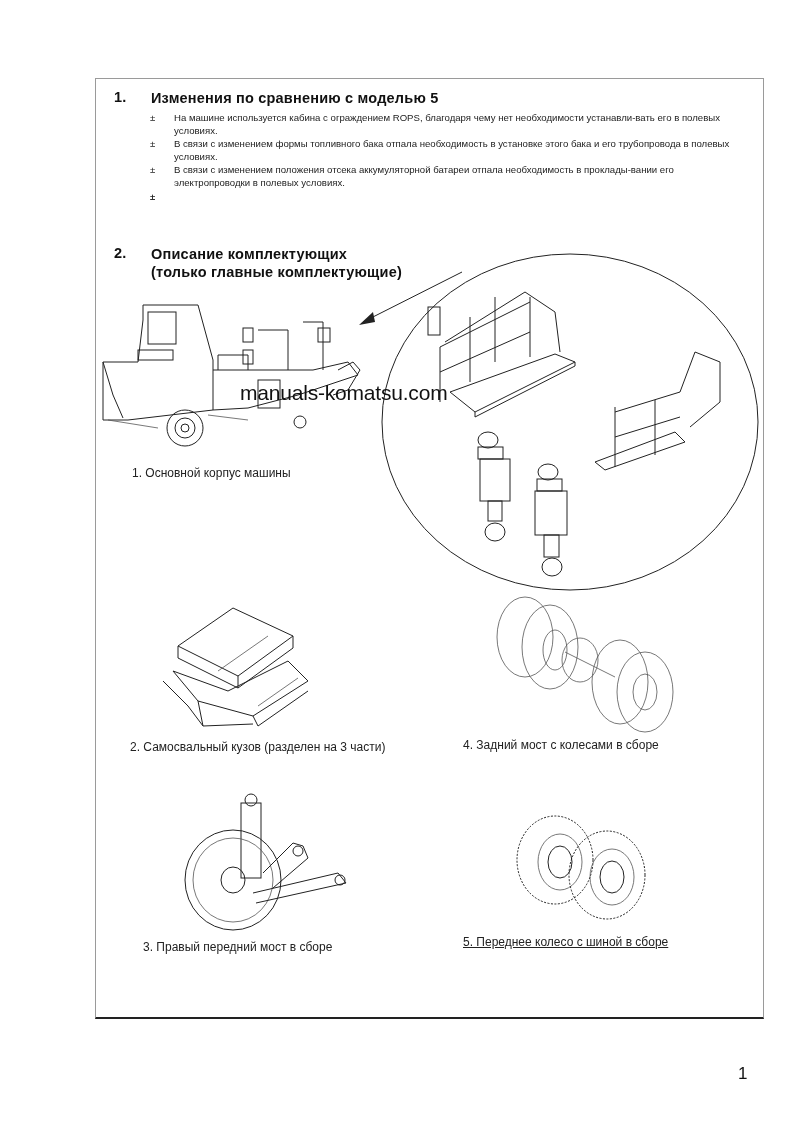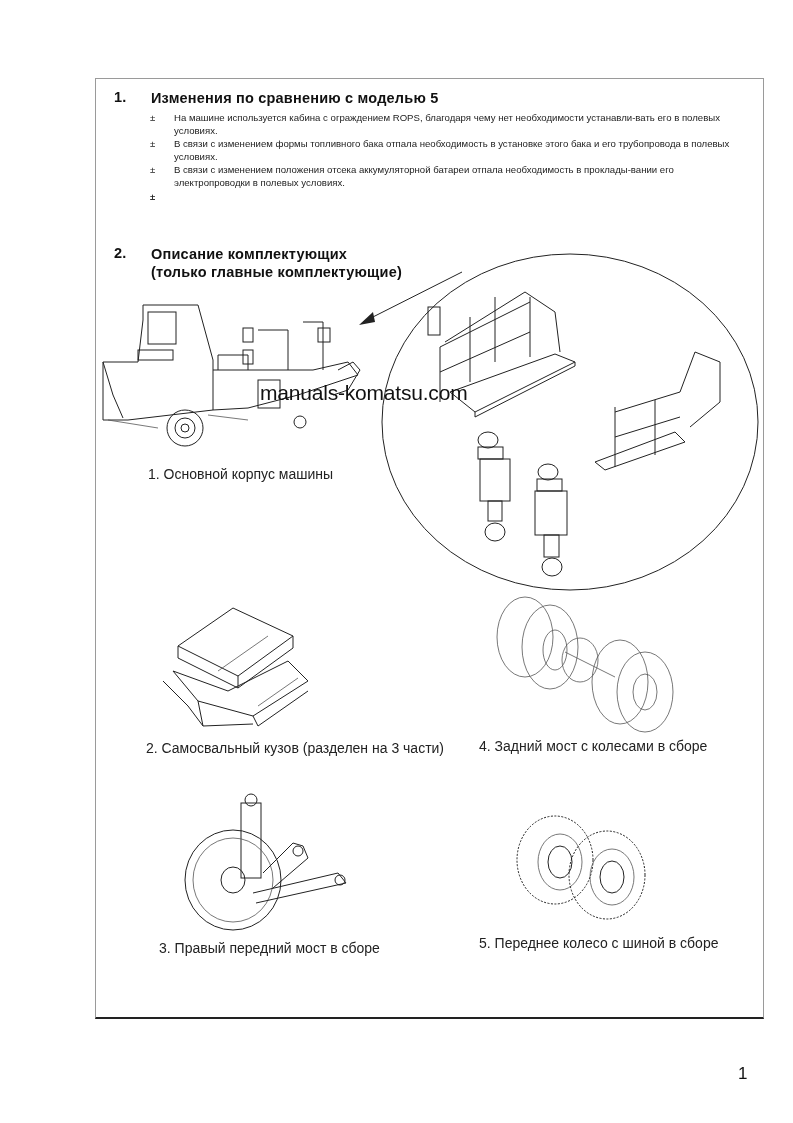--- a/index.html
+++ b/index.html
@@ -4,22 +4,22 @@
 <style>
   html, body { margin:0; padding:0; background:#fff; }
   body { width:793px; height:1123px; position:relative; font-family:"Liberation Sans", sans-serif; color:#111; overflow:hidden; }
   .frame { position:absolute; left:95px; top:78px; width:669px; height:941px; border:1px solid #9a9a9a; border-bottom:2px solid #222; box-sizing:border-box; }
   .h { position:absolute; font-weight:bold; font-size:14.5px; letter-spacing:0.2px; }
   .h .num { position:absolute; left:0; }
   .h .txt { position:absolute; left:37px; white-space:nowrap; line-height:18px; }
   .bullets { position:absolute; left:150px; top:112px; width:590px; font-size:9.6px; line-height:12.6px; color:#222; }
   .bullet { position:relative; padding-left:24px; margin-bottom:1px; }
   .bullet .pm { position:absolute; left:0; top:0; }
-  .caption { position:absolute; font-size:14px; color:#222; white-space:nowrap;margin-left:16px; }
-  .watermark { position:absolute; left:240px; top:381px; font-size:21px; color:#111; white-space:nowrap; letter-spacing:-0.2px;margin-left:20px; }
+  .caption { position:absolute; font-size:12px; color:#222; white-space:nowrap; }
+  .watermark { position:absolute; left:240px; top:381px; font-size:21px; color:#111; white-space:nowrap; letter-spacing:-0.2px; }
   .pageno { position:absolute; left:738px; top:1064px; font-size:17px; }
   svg { position:absolute; overflow:visible; }
   .ln { fill:none; stroke:#222; stroke-width:1; }
   .lt { fill:none; stroke:#555; stroke-width:0.8; }
 </style>
 </head>
 <body>
 
 <div class="frame"></div>
 
@@ -134,15 +134,15 @@
 <div class="caption" style="left:143px; top:940px;">3. Правый передний мост в сборе</div>
 
 <svg width="140" height="110" style="left:515px; top:815px;">
   <ellipse class="ln" cx="40" cy="45" rx="38" ry="44" stroke-dasharray="2 1.5"></ellipse>
   <ellipse class="lt" cx="45" cy="47" rx="22" ry="28"></ellipse>
   <ellipse class="ln" cx="45" cy="47" rx="12" ry="16"></ellipse>
   <ellipse class="ln" cx="92" cy="60" rx="38" ry="44" stroke-dasharray="2 1.5"></ellipse>
   <ellipse class="lt" cx="97" cy="62" rx="22" ry="28"></ellipse>
   <ellipse class="ln" cx="97" cy="62" rx="12" ry="16"></ellipse>
 </svg>
-<div class="caption" style="left:463px; top:935px;">5. Переднее колесо с шиной в сборе</div>
+<div class="caption" style="left:463px; top:935px;text-decoration:underline;">5. Переднее колесо с шиной в сборе</div>
 
 <div class="pageno">1</div>
 
 </body></html>

